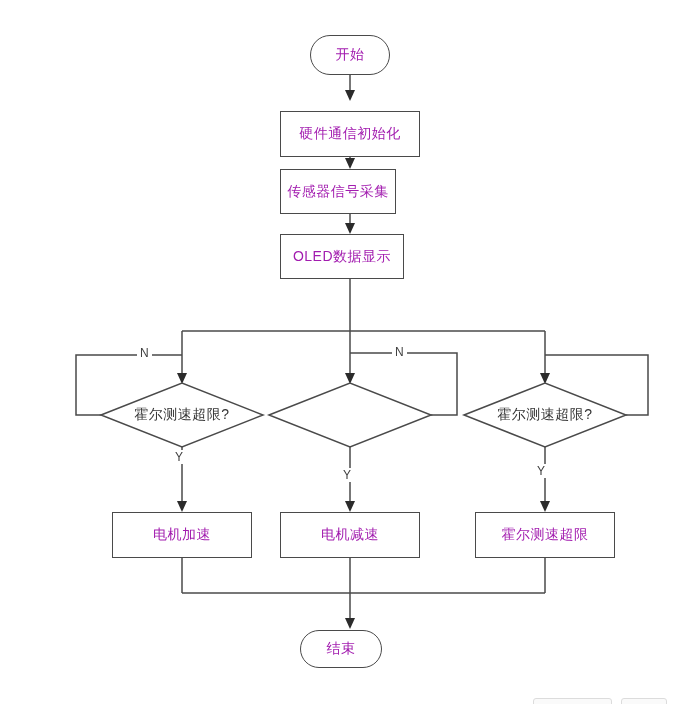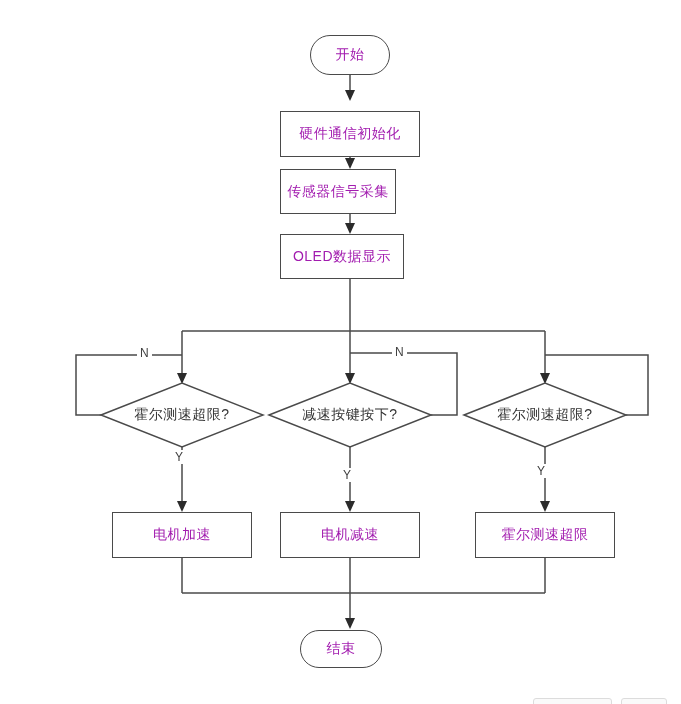--- a/index.html
+++ b/index.html
@@ -113,21 +113,20 @@
   <div class="node terminal" style="left:310px; top:35px; width:80px; height:40px;">开始</div>
 
   <div class="node" style="left:280px; top:111px; width:140px; height:46px;">硬件通信初始化</div>
 
   <div class="node" style="left:280px; top:169px; width:116px; height:45px;">传感器信号采集</div>
 
   <div class="node" style="left:280px; top:234px; width:124px; height:45px;">OLED数据显示</div>
 
   <div class="diamond-label" style="left:102px; top:401px; width:160px; height:28px;">霍尔测速超限?</div>
 
-  <div class="diamond-label" style="left:270px; top:401px; width:160px; height:28px;">减速按键按下?</div>
 
   <div class="diamond-label" style="left:465px; top:401px; width:160px; height:28px;">霍尔测速超限?</div>
 
   <div class="branch-label" style="left:137px; top:346px;">N</div>
   <div class="branch-label" style="left:392px; top:345px;">N</div>
 
   <div class="branch-label" style="left:172px; top:450px;">Y</div>
   <div class="branch-label" style="left:340px; top:468px;">Y</div>
   <div class="branch-label" style="left:534px; top:464px;">Y</div>
 

